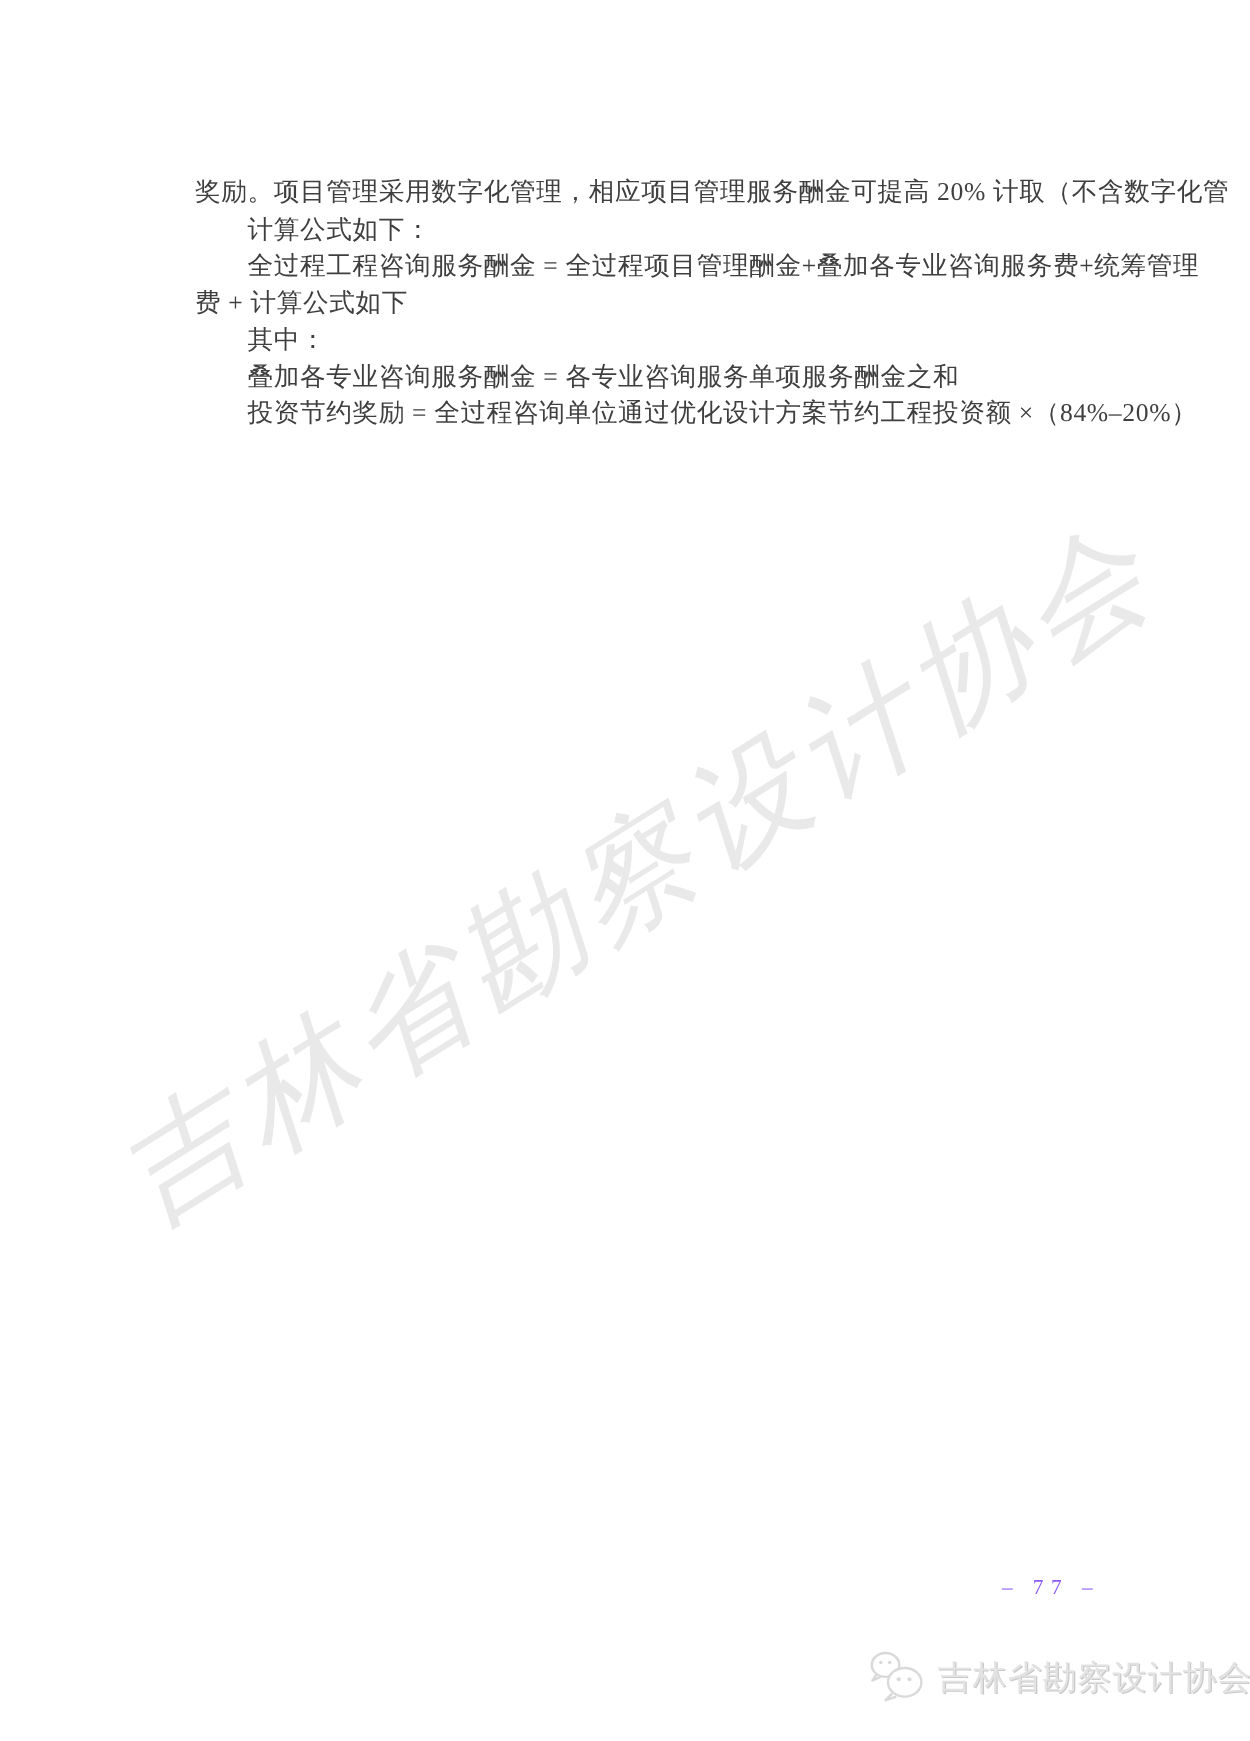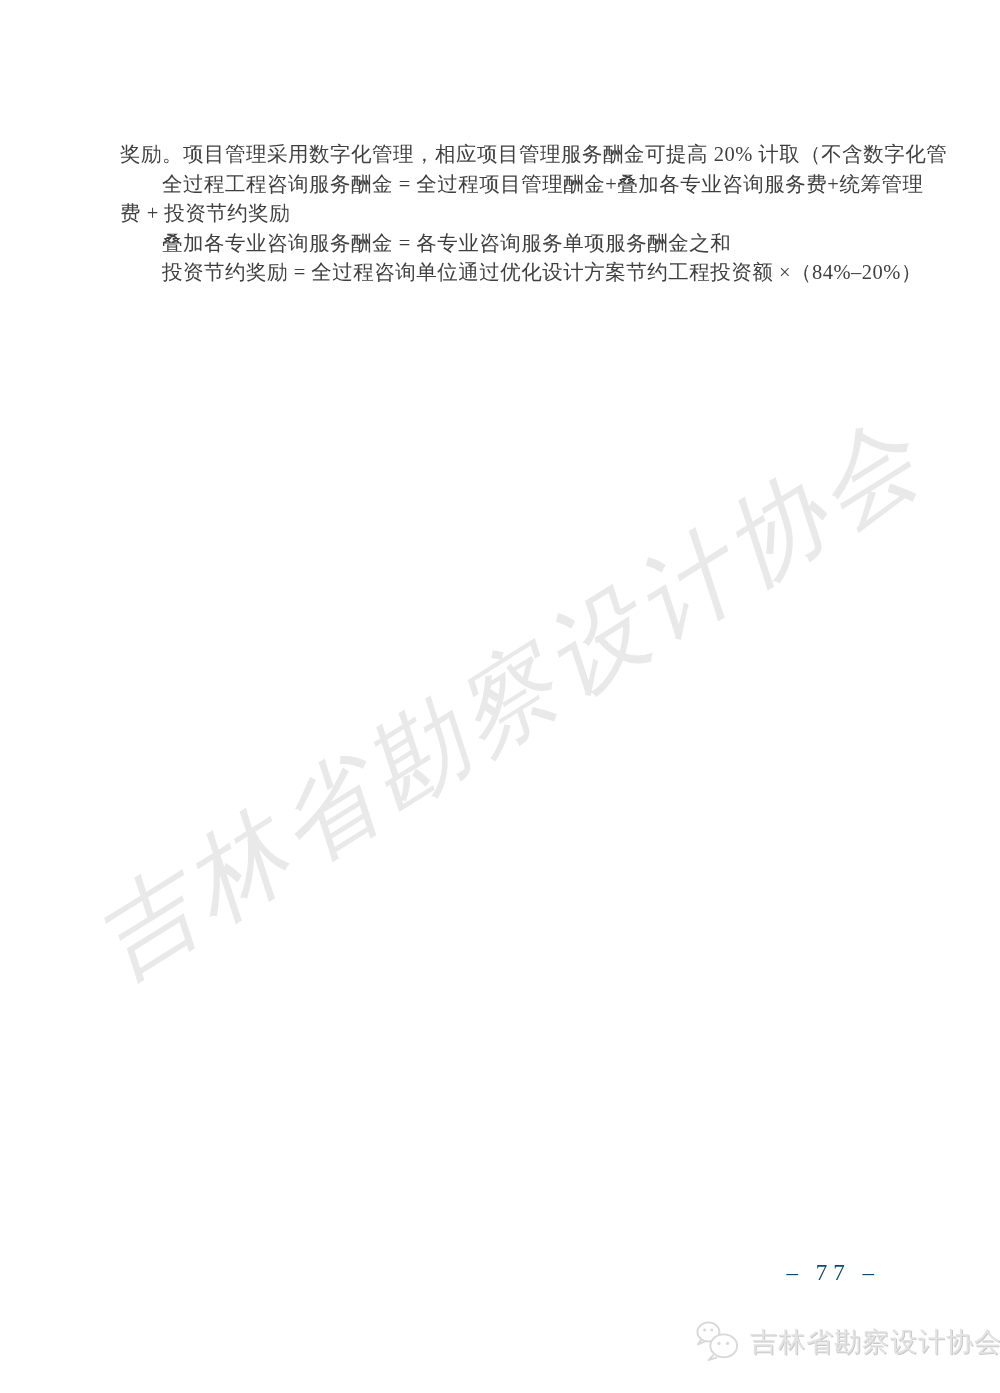--- a/index.html
+++ b/index.html
@@ -24,20 +24,21 @@
     top: 140px;
     width: 770px;
     color: #3f3f3f;
     font-size: 20.5px;
     line-height: 29.5px;
     letter-spacing: 0.5px;
   }
   .text-line {
     white-space: nowrap;
     height: 29.5px;
+    margin-left: 36px;
   }
   .text-line.indent {
     padding-left: 42px;
   }
 
   
   .watermark {
     position: absolute;
     left: 55px;
     top: 630px;
@@ -55,22 +56,22 @@
     white-space: nowrap;
     pointer-events: none;
     user-select: none;
   }
 
   
   .page-number {
     position: absolute;
     top: 1260px;
     right: 120px;
-    color: #0c4a6e;
-    font-size: 23px;
+    color: #8b5cf6;
+    font-size: 17px;
     letter-spacing: 6px;
     white-space: nowrap;
   }
 
   
   .footer-brand {
     position: absolute;
     left: 694px;
     top: 1320px;
     display: flex;
@@ -93,22 +94,24 @@
 </style>
 </head>
 <body>
 
 <div class="page">
 
   <div class="watermark">吉林省勘察设计协会</div>
 
   <div class="text-block">
     <div class="text-line">奖励。项目管理采用数字化管理，相应项目管理服务酬金可提高 20% 计取（不含数字化管</div>
+    <div class="text-line indent">计算公式如下：</div>
     <div class="text-line indent">全过程工程咨询服务酬金 = 全过程项目管理酬金+叠加各专业咨询服务费+统筹管理</div>
-    <div class="text-line">费 + 投资节约奖励</div>
+    <div class="text-line">费 + 计算公式如下</div>
+    <div class="text-line indent">其中：</div>
     <div class="text-line indent">叠加各专业咨询服务酬金 = 各专业咨询服务单项服务酬金之和</div>
     <div class="text-line indent">投资节约奖励 = 全过程咨询单位通过优化设计方案节约工程投资额 ×（84%–20%）</div>
   </div>
 
   <div class="page-number">– 77 –</div>
 
   <div class="footer-brand">
     <svg class="wechat-icon" viewBox="0 0 50 46" xmlns="http://www.w3.org/2000/svg" aria-hidden="true">
 
       <ellipse cx="15" cy="12.5" rx="11.5" ry="10" fill="none" stroke="#d9d9d9" stroke-width="2"></ellipse>

